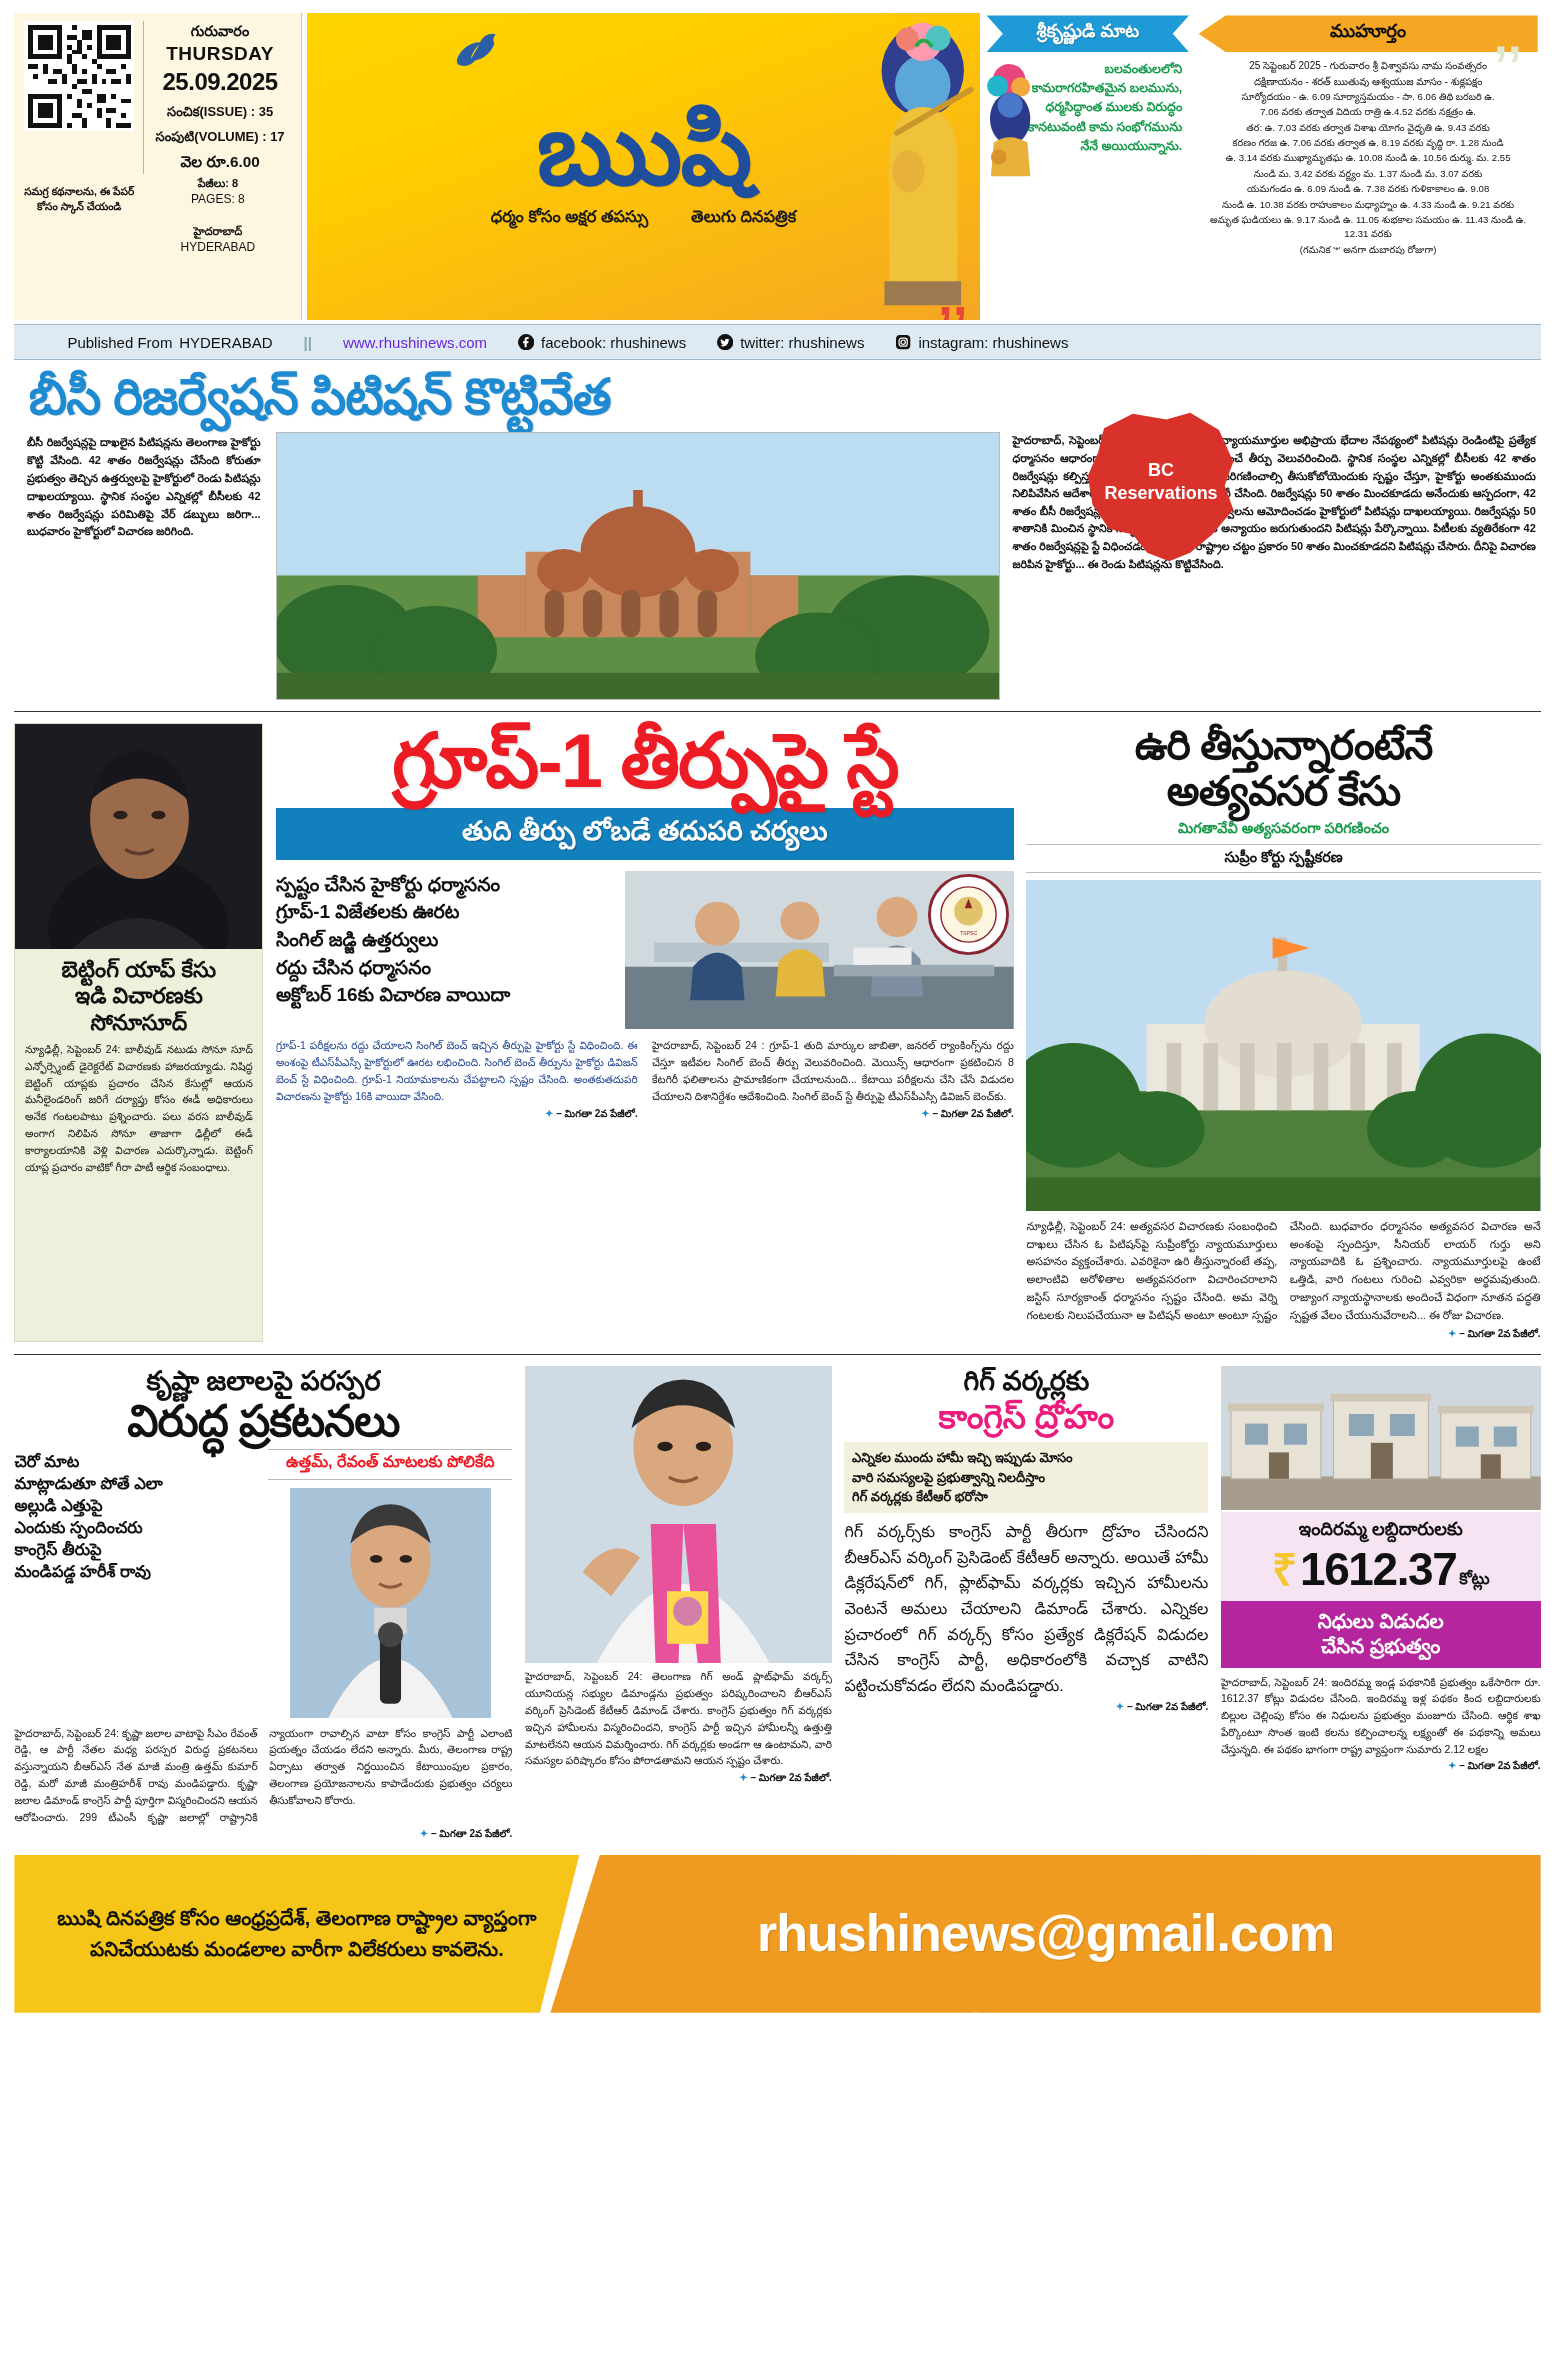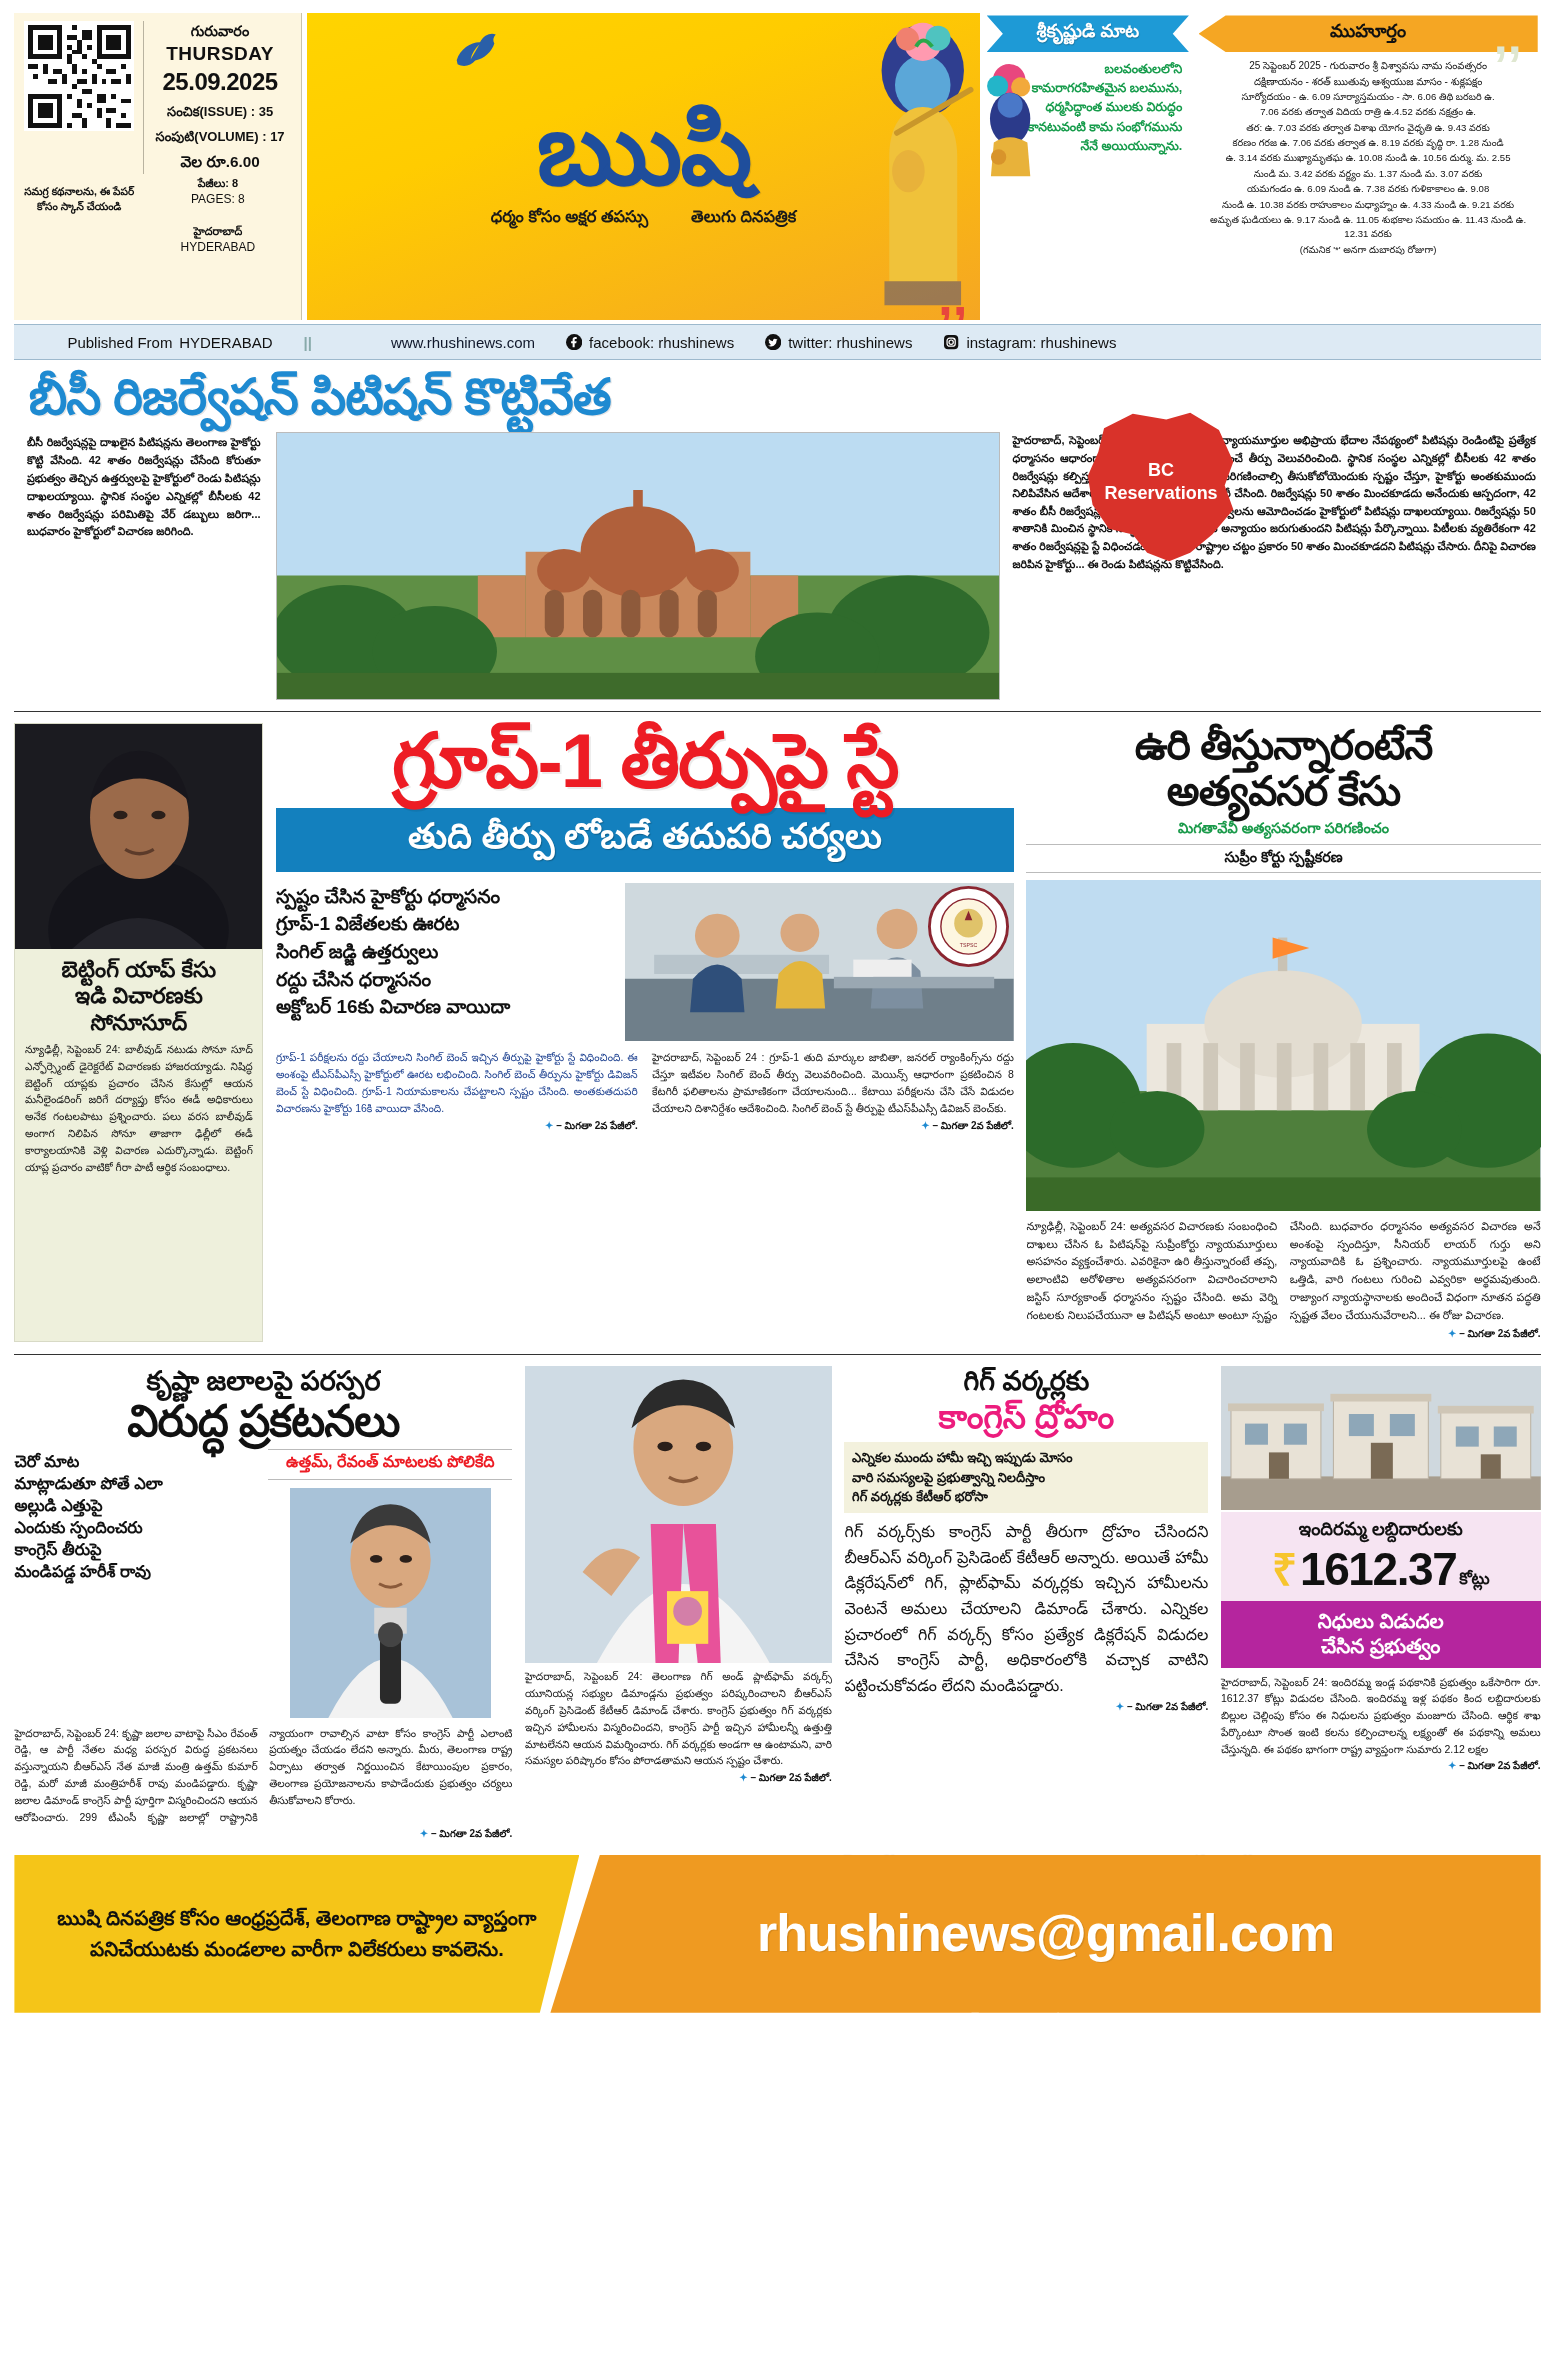--- a/index.html
+++ b/index.html
@@ -88,21 +88,21 @@
 
   
   .mid { display:grid; grid-template-columns:249px 738px 1fr; gap:12.5px; margin-top:11.5px; }
   .sonu-card { background:#eef0dc; padding:0 0 6.7px; border:0.5px solid #d8dac6; }
   .sonu-photo { width:100%; height:225px; }
   .sonu-head { font-size:22px; font-weight:800; text-align:center; line-height:1.2; padding:7.7px 4.8px 4.8px; }
   .sonu-body { font-size:10.5px; line-height:1.6; text-align:justify; padding:0 9.6px; }
 
   .g1-head { font-size:76px; font-weight:900; color:#ed1c24; text-align:center; line-height:1; letter-spacing:-1.9px;
              text-shadow:1.9px 1.9px 0 rgba(0,0,0,.08); }
-  .g1-bar { background:#1380be; color:#fff; font-size:35px; font-weight:800; text-align:center; padding:7.7px 4.8px; margin-top:8.6px;
+  .g1-bar { background:#1380be; color:#fff; font-size:27px; font-weight:800; text-align:center; padding:7.7px 4.8px; margin-top:8.6px;
             text-shadow:1px 1px 1px rgba(0,0,0,.25); }
   .g1-cols { display:grid; grid-template-columns:335px 1fr; gap:14.4px; margin-top:10.5px; }
   .g1-bullets div { font-size:19px; font-weight:700; line-height:1.45; }
   .g1-photo { width:100%; height:158px; position:relative; }
   .g1-foot { display:grid; grid-template-columns:1fr 1fr; gap:14.4px; margin-top:8.6px; }
   .g1-foot p { font-size:10.5px; line-height:1.6; text-align:justify; color:#1b3f8f; }
   .g1-foot p.black { color:#111; }
   .byline { font-size:10px; font-weight:700; text-align:right; margin-top:2.9px; }
   .byline .mk { color:#1e8ad1; font-weight:900; }
 
@@ -312,21 +312,21 @@
       </div>
     </div>
   </div>
 
   <div class="infobar">
     <div class="ib-item">
       <span>Published From</span>
       <span>HYDERABAD</span>
     </div>
     <span class="sep">||</span>
-    <a class="ib-item" style="color:#0f172a; text-decoration:none;margin-left:48px;">
+    <a class="ib-item" style="color:#6d28d9; text-decoration:none;">
       <span>www.rhushinews.com</span>
     </a>
     <div class="ib-item">
       <span class="fb-icon">
         <svg width="16.3" height="16.3" viewBox="0 0 32 32">
             <circle cx="16" cy="16" r="16" fill="#111"></circle>
             <path d="M18 10h3V6h-3c-3 0-5 2-5 5v3h-3v4h3v8h4v-8h3l1-4h-4v-3c0-.6.4-1 1-1z" fill="#fff"></path>
           </svg>
       </span>
       <span>facebook: rhushinews</span>

